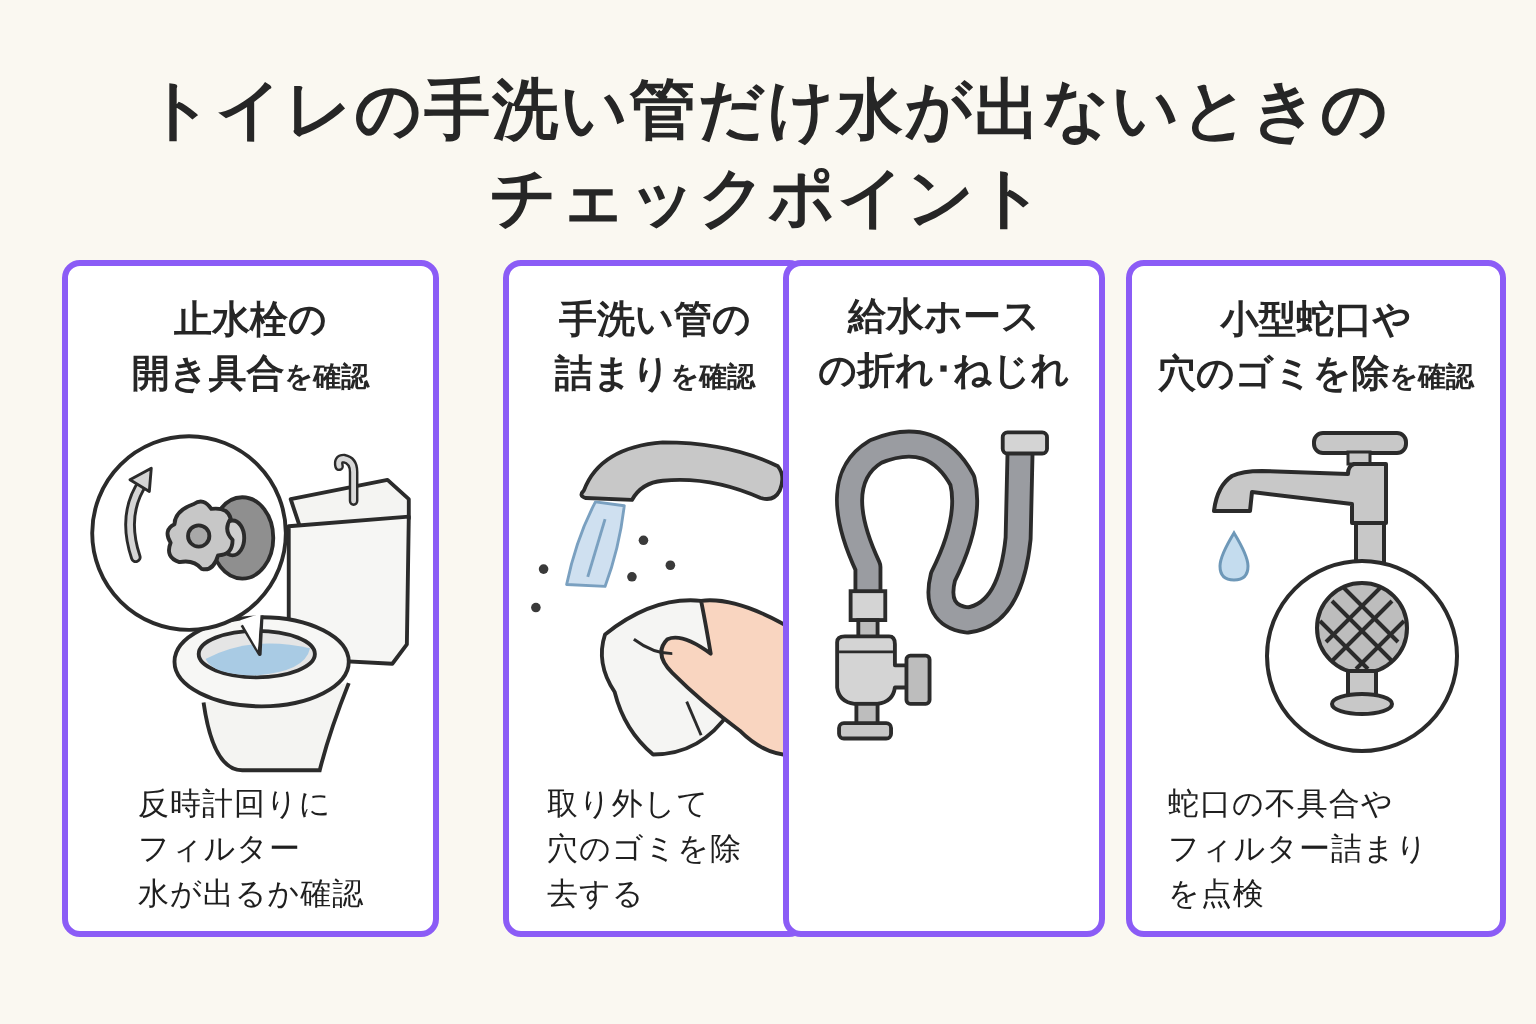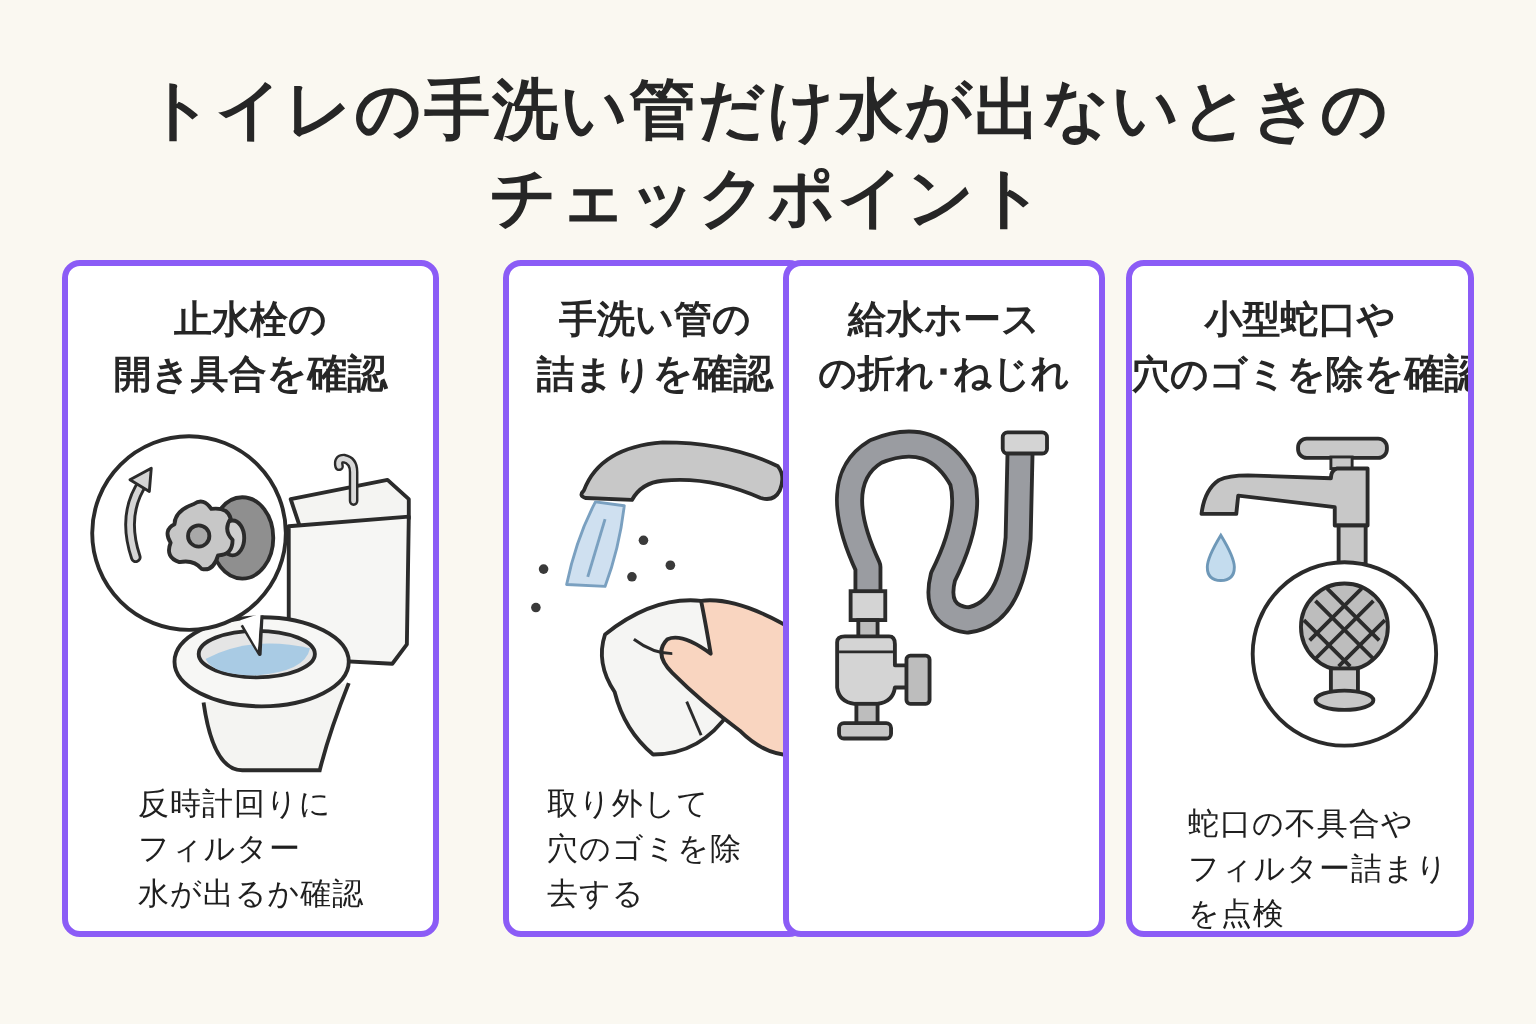--- a/index.html
+++ b/index.html
@@ -34,21 +34,21 @@
       position: absolute;
       left: 0; right: 0; top: 26px;
       text-align: center;
       font-weight: bold;
       font-size: 38px;
       line-height: 54px;
       color: #262626;
       white-space: nowrap;
     }
     .card-heading span { display: block; }
-    .card-heading .small { font-size: 40px; }
+    .card-heading .small { font-size: 28px; }
     .illus {
       position: absolute;
       left: 0; right: 0;
       top: 150px;
       height: 360px;
     }
     .illus svg { width: 100%; height: 100%; display: block; }
     .card-body {
       position: absolute;
       top: 515px;
@@ -135,21 +135,21 @@
       <path d="M185 290 L200 325" stroke="#2b2b2b" stroke-width="3"></path>
     </svg>
   </div>
   <div class="card-body" style="left:38px;">
     <span>取り外して</span>
     <span>穴のゴミを除</span>
     <span>去する</span>
   </div>
 </div>
 
-<div class="card" style="left:783px; width:322px;">
+<div class="card" style="left:783px; width:322px;font-family:Liberation Mono, monospace;">
   <div class="card-heading">
     <span>給水ホース</span>
     <span>の折れ･ねじれ</span>
   </div>
   <div class="illus">
     <svg viewBox="0 0 322 360">
 
       <path d="M82 190 L82 150 Q40 60 90 30 Q150 5 180 60 Q190 100 160 160 Q150 200 185 205 Q230 200 238 120 L240 30" fill="none" stroke="#2b2b2b" stroke-width="30" stroke-linecap="butt" stroke-linejoin="round"></path>
       <path d="M82 190 L82 150 Q40 60 90 30 Q150 5 180 60 Q190 100 160 160 Q150 200 185 205 Q230 200 238 120 L240 30" fill="none" stroke="#9a9ca1" stroke-width="22" stroke-linecap="butt" stroke-linejoin="round"></path>
 
@@ -160,21 +160,21 @@
 
       <path d="M50 228 Q50 222 58 222 L104 222 Q110 222 110 230 L110 252 L124 252 L124 275 L110 275 Q108 290 92 292 L68 292 Q52 290 50 275 Z" fill="#d4d4d4" stroke="#2b2b2b" stroke-width="4" stroke-linejoin="round"></path>
       <line x1="52" y1="238" x2="108" y2="238" stroke="#2b2b2b" stroke-width="3"></line>
       <rect x="122" y="242" width="24" height="50" rx="4" fill="#bdbdbd" stroke="#2b2b2b" stroke-width="4"></rect>
       <rect x="70" y="292" width="22" height="22" fill="#bdbdbd" stroke="#2b2b2b" stroke-width="4"></rect>
       <rect x="52" y="312" width="54" height="16" rx="5" fill="#c8c8c8" stroke="#2b2b2b" stroke-width="4"></rect>
     </svg>
   </div>
 </div>
 
-<div class="card" style="left:1126px; width:348px;">
+<div class="card" style="left:1126px; width:380px;">
   <div class="card-heading">
     <span>小型蛇口や</span>
     <span><span style="display:inline">穴のゴミを除</span><span class="small" style="display:inline">を確認</span></span>
   </div>
   <div class="illus">
     <svg viewBox="0 0 348 360">
 
       <rect x="172" y="17" width="92" height="20" rx="9" fill="#c8c8c8" stroke="#2b2b2b" stroke-width="4"></rect>
       <rect x="206" y="36" width="22" height="12" fill="#c8c8c8" stroke="#2b2b2b" stroke-width="3"></rect>
 
@@ -188,18 +188,18 @@
 
       <circle cx="220" cy="212" r="45" fill="#bdbdbd" stroke="#2b2b2b" stroke-width="4"></circle>
       <g stroke="#2b2b2b" stroke-width="4" fill="none">
         <path d="M190 185 L250 245 M178 205 L226 253 M202 172 L256 226"></path>
         <path d="M250 185 L190 245 M262 205 L214 253 M238 172 L184 226"></path>
       </g>
       <rect x="206" y="255" width="28" height="26" fill="#c8c8c8" stroke="#2b2b2b" stroke-width="4"></rect>
       <ellipse cx="220" cy="288" rx="30" ry="10" fill="#c8c8c8" stroke="#2b2b2b" stroke-width="4"></ellipse>
     </svg>
   </div>
-  <div class="card-body" style="left:56px;margin-top:20px;">
+  <div class="card-body" style="left:36px;">
     <span>蛇口の不具合や</span>
     <span>フィルター詰まり</span>
     <span>を点検</span>
   </div>
 </div>
 
 </body></html>

